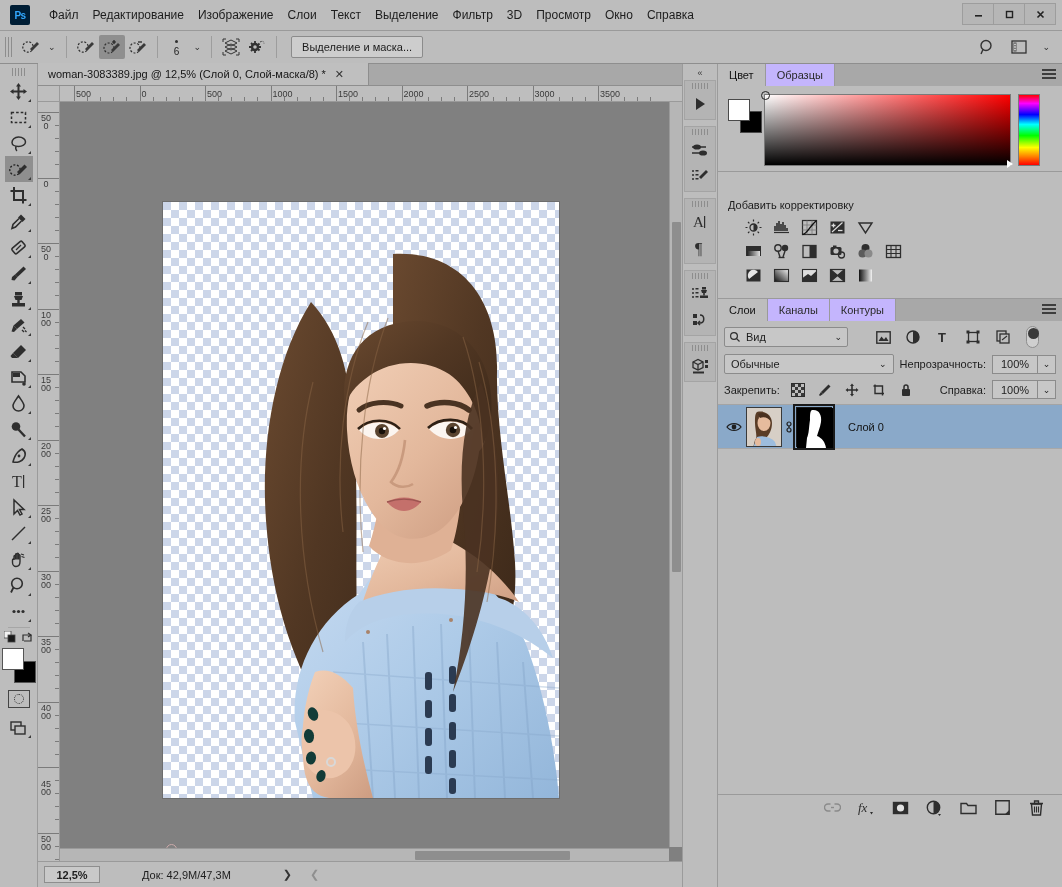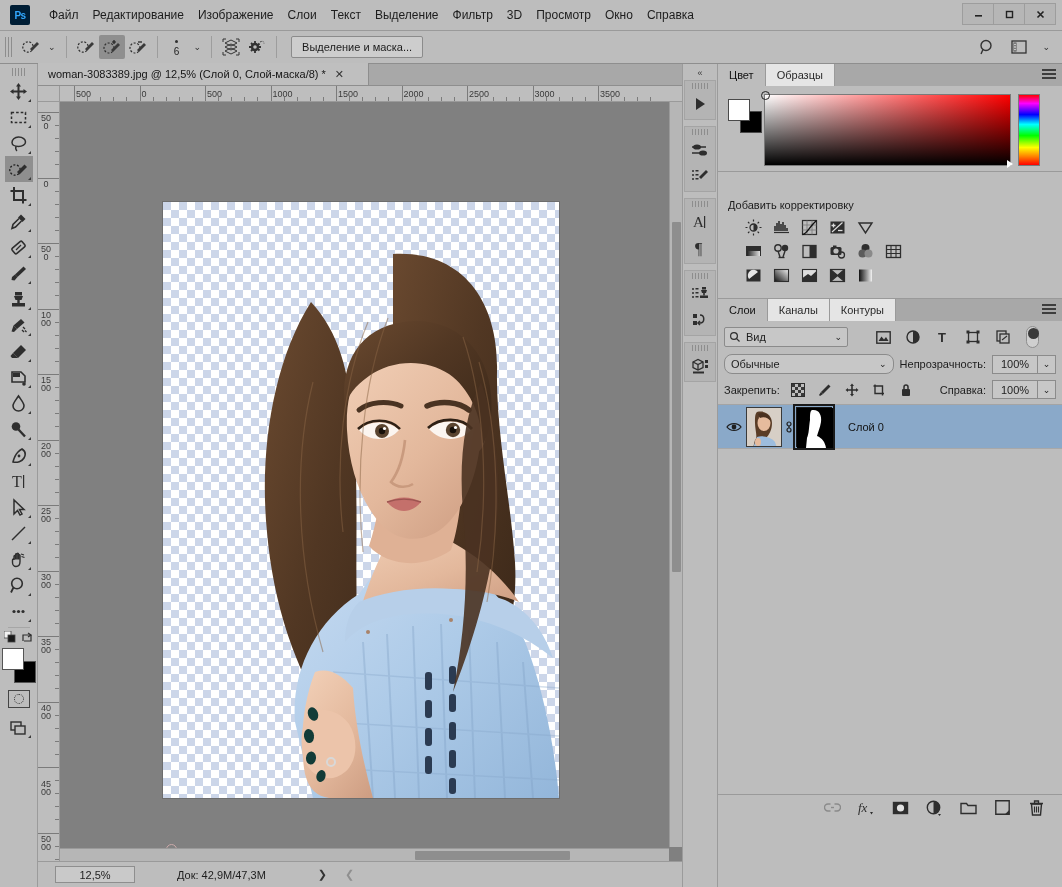--- a/index.html
+++ b/index.html
@@ -151,23 +151,23 @@
     background:#8e8e8e; border-radius:1px;
   }
 
   
   .statusbar {
     position:absolute; left:38px; bottom:0; width:644px; height:26px;
     background:#bdbdbd; border-top:1px solid #9a9a9a;
     display:flex; align-items:center; font-size:11px; color:#1d1d1d;
   }
   .zoomfield {
-    width:80px; height:17px; margin-left:17px;
+    width:56px; height:17px; margin-left:6px;
     background:#c9c9c9; border:1px solid #8e8e8e;
-    display:flex;align-items:center;justify-content:center; font-size:11px;
+    display:flex;align-items:center;justify-content:center; font-size:11px;font-weight:bold;
   }
   .docinfo { margin-left:42px; }
   .st-arrow { margin-left:52px; font-size:11px; color:#333; }
   .st-arrow2 { margin-left:18px; font-size:11px; color:#8f8f8f; }
 
   
   .dockrail {
     position:absolute; left:682px; top:64px; width:36px; height:823px;
     background:#bdbdbd; border-left:1px solid #9b9b9b; border-right:1px solid #9b9b9b;
     display:flex; flex-direction:column; align-items:center; padding-top:2px;
@@ -181,21 +181,21 @@
     background:repeating-linear-gradient(to right,#8d8d8d 0 1px,transparent 1px 3px);}
   .rail-icon { width:28px;height:26px;display:flex;align-items:center;justify-content:center;}
 
   
   .panels { position:absolute; left:718px; top:64px; width:344px; height:823px;
     background:#bdbdbd; }
   .panel { background:#bdbdbd; border-bottom:1px solid #9a9a9a; }
   .panel-tabs { display:flex; align-items:stretch; height:22px;
     background:#a8a8a8; position:relative; }
   .ptab { padding:0 11px; display:flex; align-items:center; font-size:11px;
-    color:#2a2a2a; background:#e5e5e5; border-right:1px solid #9a9a9a; }
+    color:#2a2a2a; background:#c4b5fd; border-right:1px solid #9a9a9a; }
   .ptab.active { background:#bdbdbd; color:#121212; }
   .pmenu { position:absolute; right:6px; top:5px; width:14px; height:12px;
     background:repeating-linear-gradient(to bottom,#3d3d3d 0 2px,transparent 2px 4px); }
 
   
   .colorpanel-body { height:85px; position:relative; padding:6px 8px; }
   .cp-swatches { position:absolute; left:10px; top:13px; width:34px; height:34px; }
   .cp-fg { position:absolute; left:0; top:0; width:22px;height:22px;
     background:#fff; border:1px solid #4a4a4a; z-index:2; }
   .cp-bg { position:absolute; left:12px; top:12px; width:22px;height:22px;
@@ -236,21 +236,21 @@
   .lfi { width:18px;height:18px;display:flex;align-items:center;justify-content:center;}
   .toggle-pill {
     width:13px; height:22px; border-radius:7px; background:#cfcfcf;
     border:1px solid #8e8e8e; margin-left:10px; position:relative;
   }
   .toggle-pill::before{content:"";position:absolute;left:1px;top:1px;
     width:11px;height:11px;border-radius:50%;background:#3a3a3a;}
   .lay-row2 { display:flex; align-items:center; padding:2px 6px 3px 6px; gap:6px; }
   .blendsel {
     width:190px; height:20px; background:#c7c7c7; border:1px solid #8b8b8b;
-    border-radius:8px; display:flex; align-items:center; padding:0 6px;
+    border-radius:2px; display:flex; align-items:center; padding:0 6px;
     font-size:11px; position:relative;
   }
   .blendsel .cv { position:absolute; right:6px; font-size:9px; }
   .numlabel { font-size:11px; color:#1d1d1d; }
   .numfield {
     width:46px; height:19px; background:#c7c7c7; border:1px solid #8b8b8b;
     display:flex; align-items:center; justify-content:center; font-size:11px;
   }
   .numchev {
     width:18px; height:19px; background:#c7c7c7; border:1px solid #8b8b8b;

